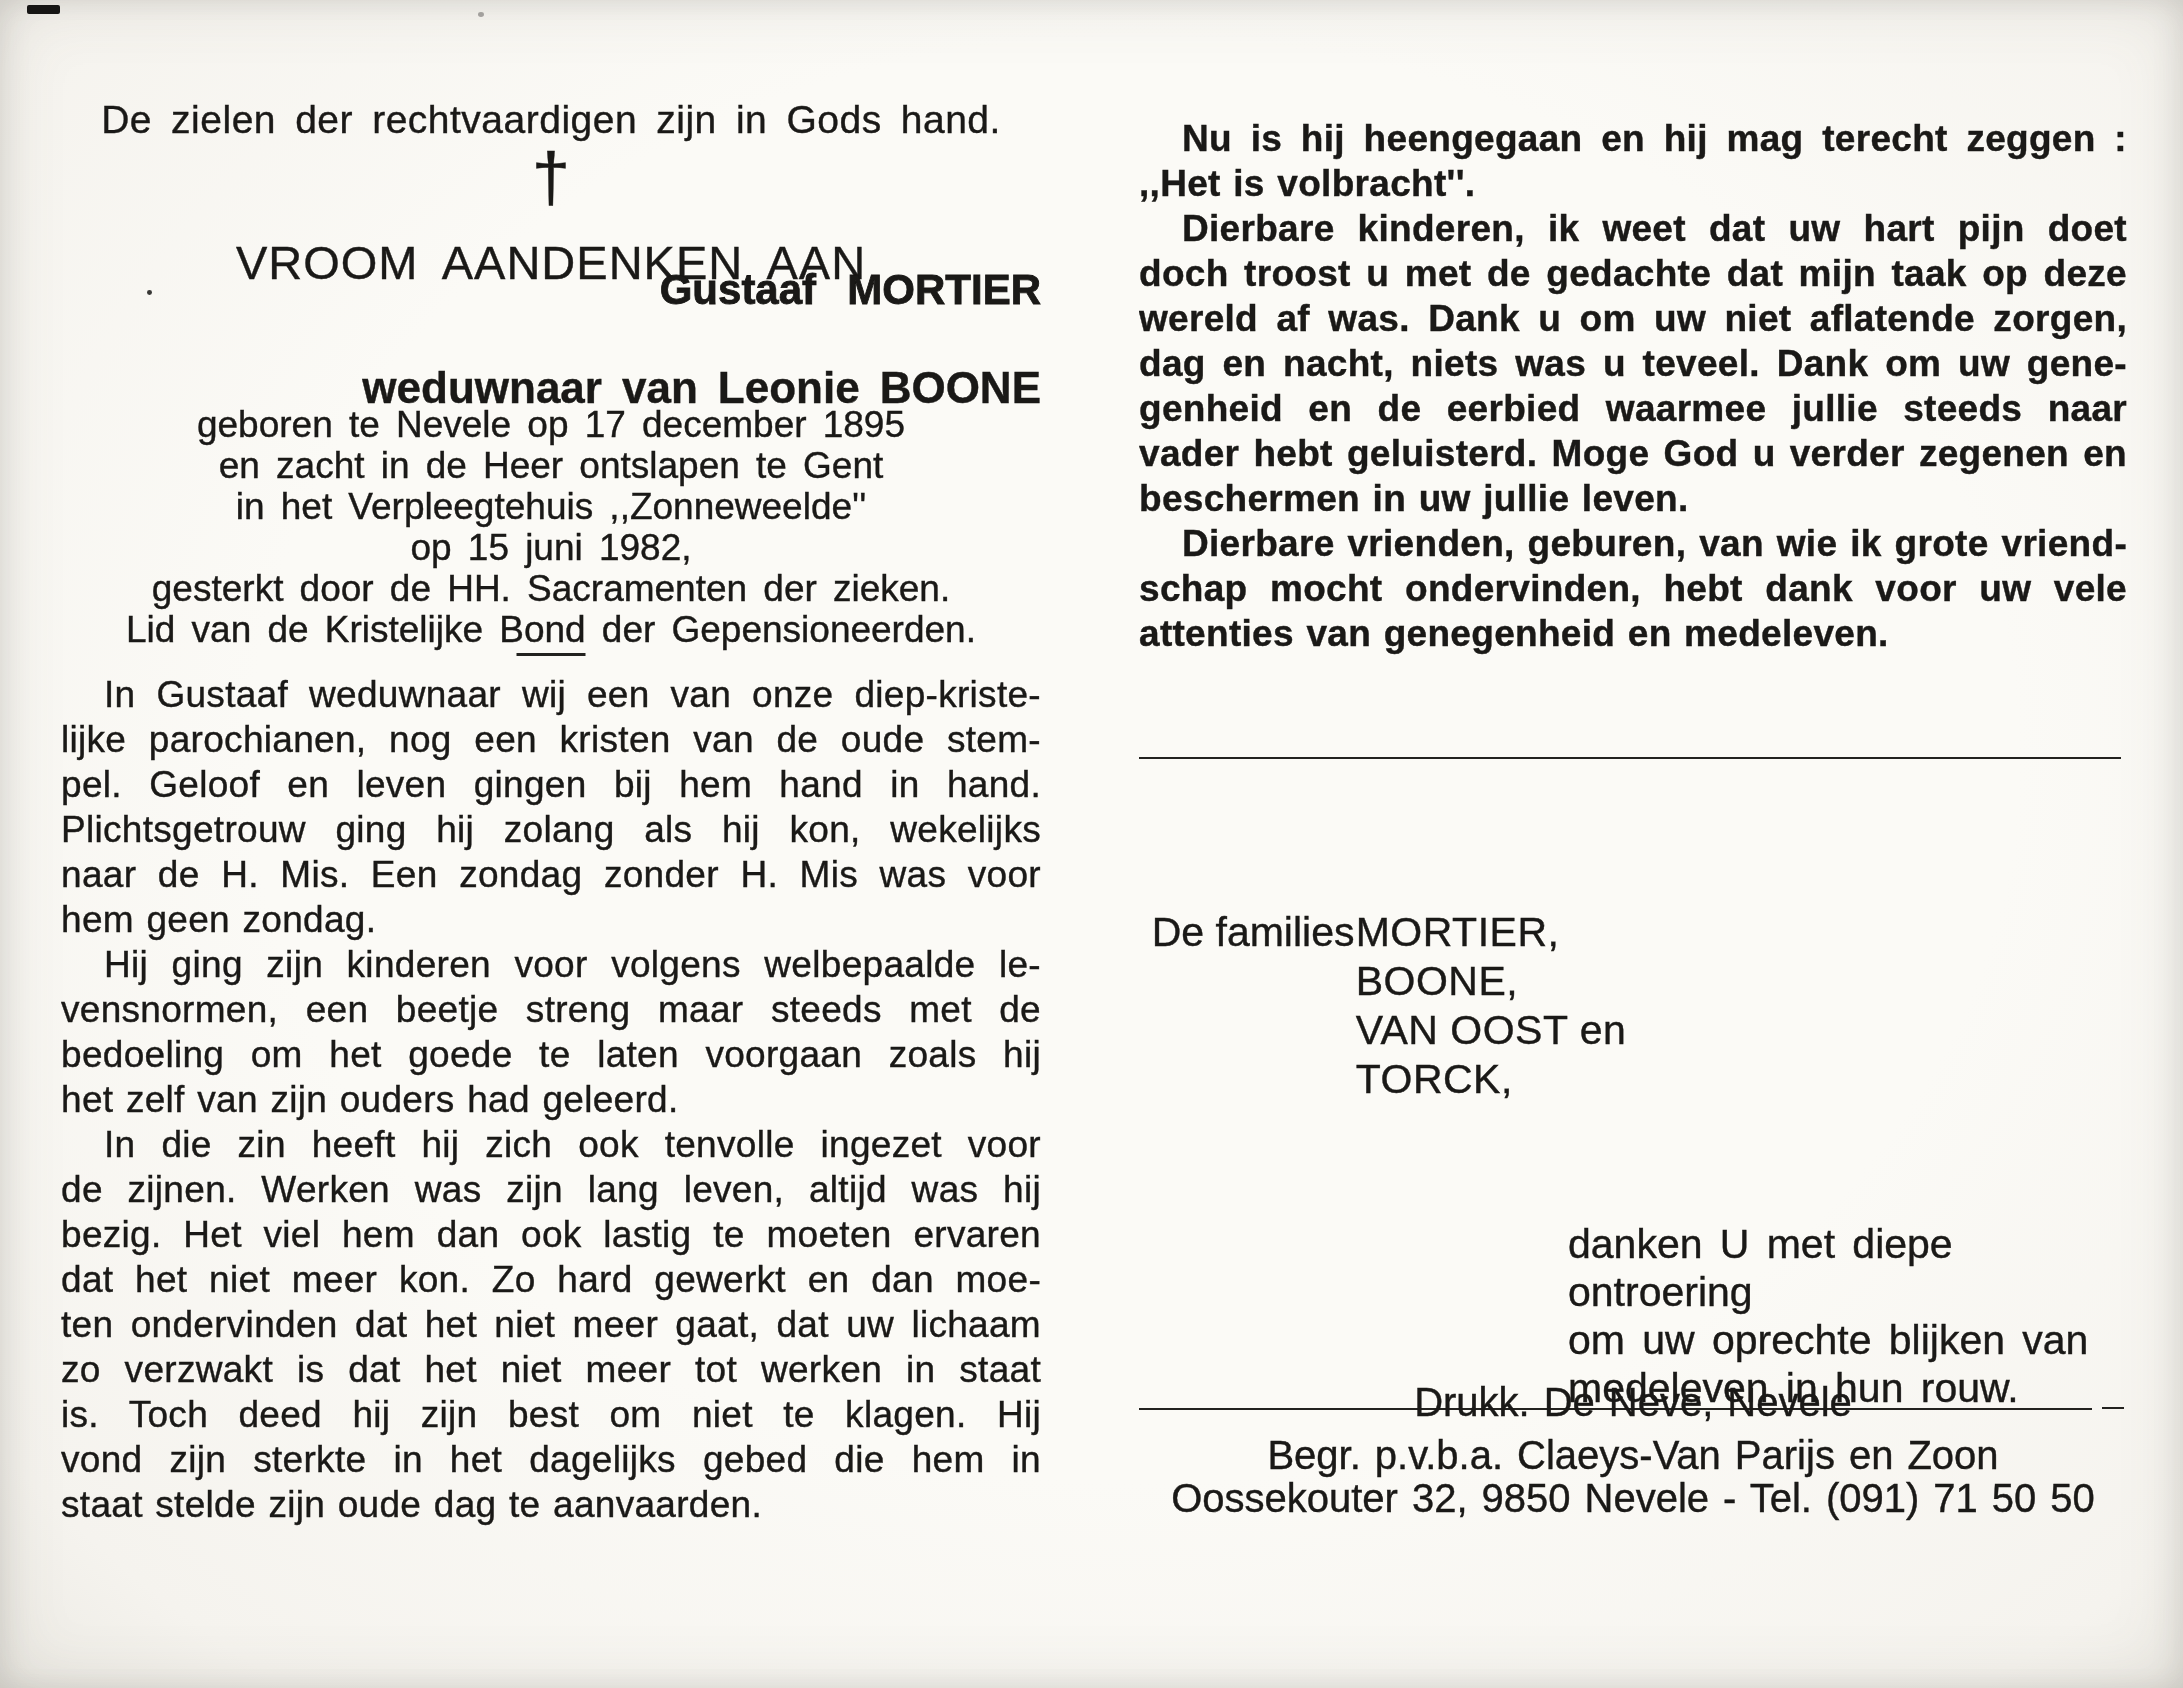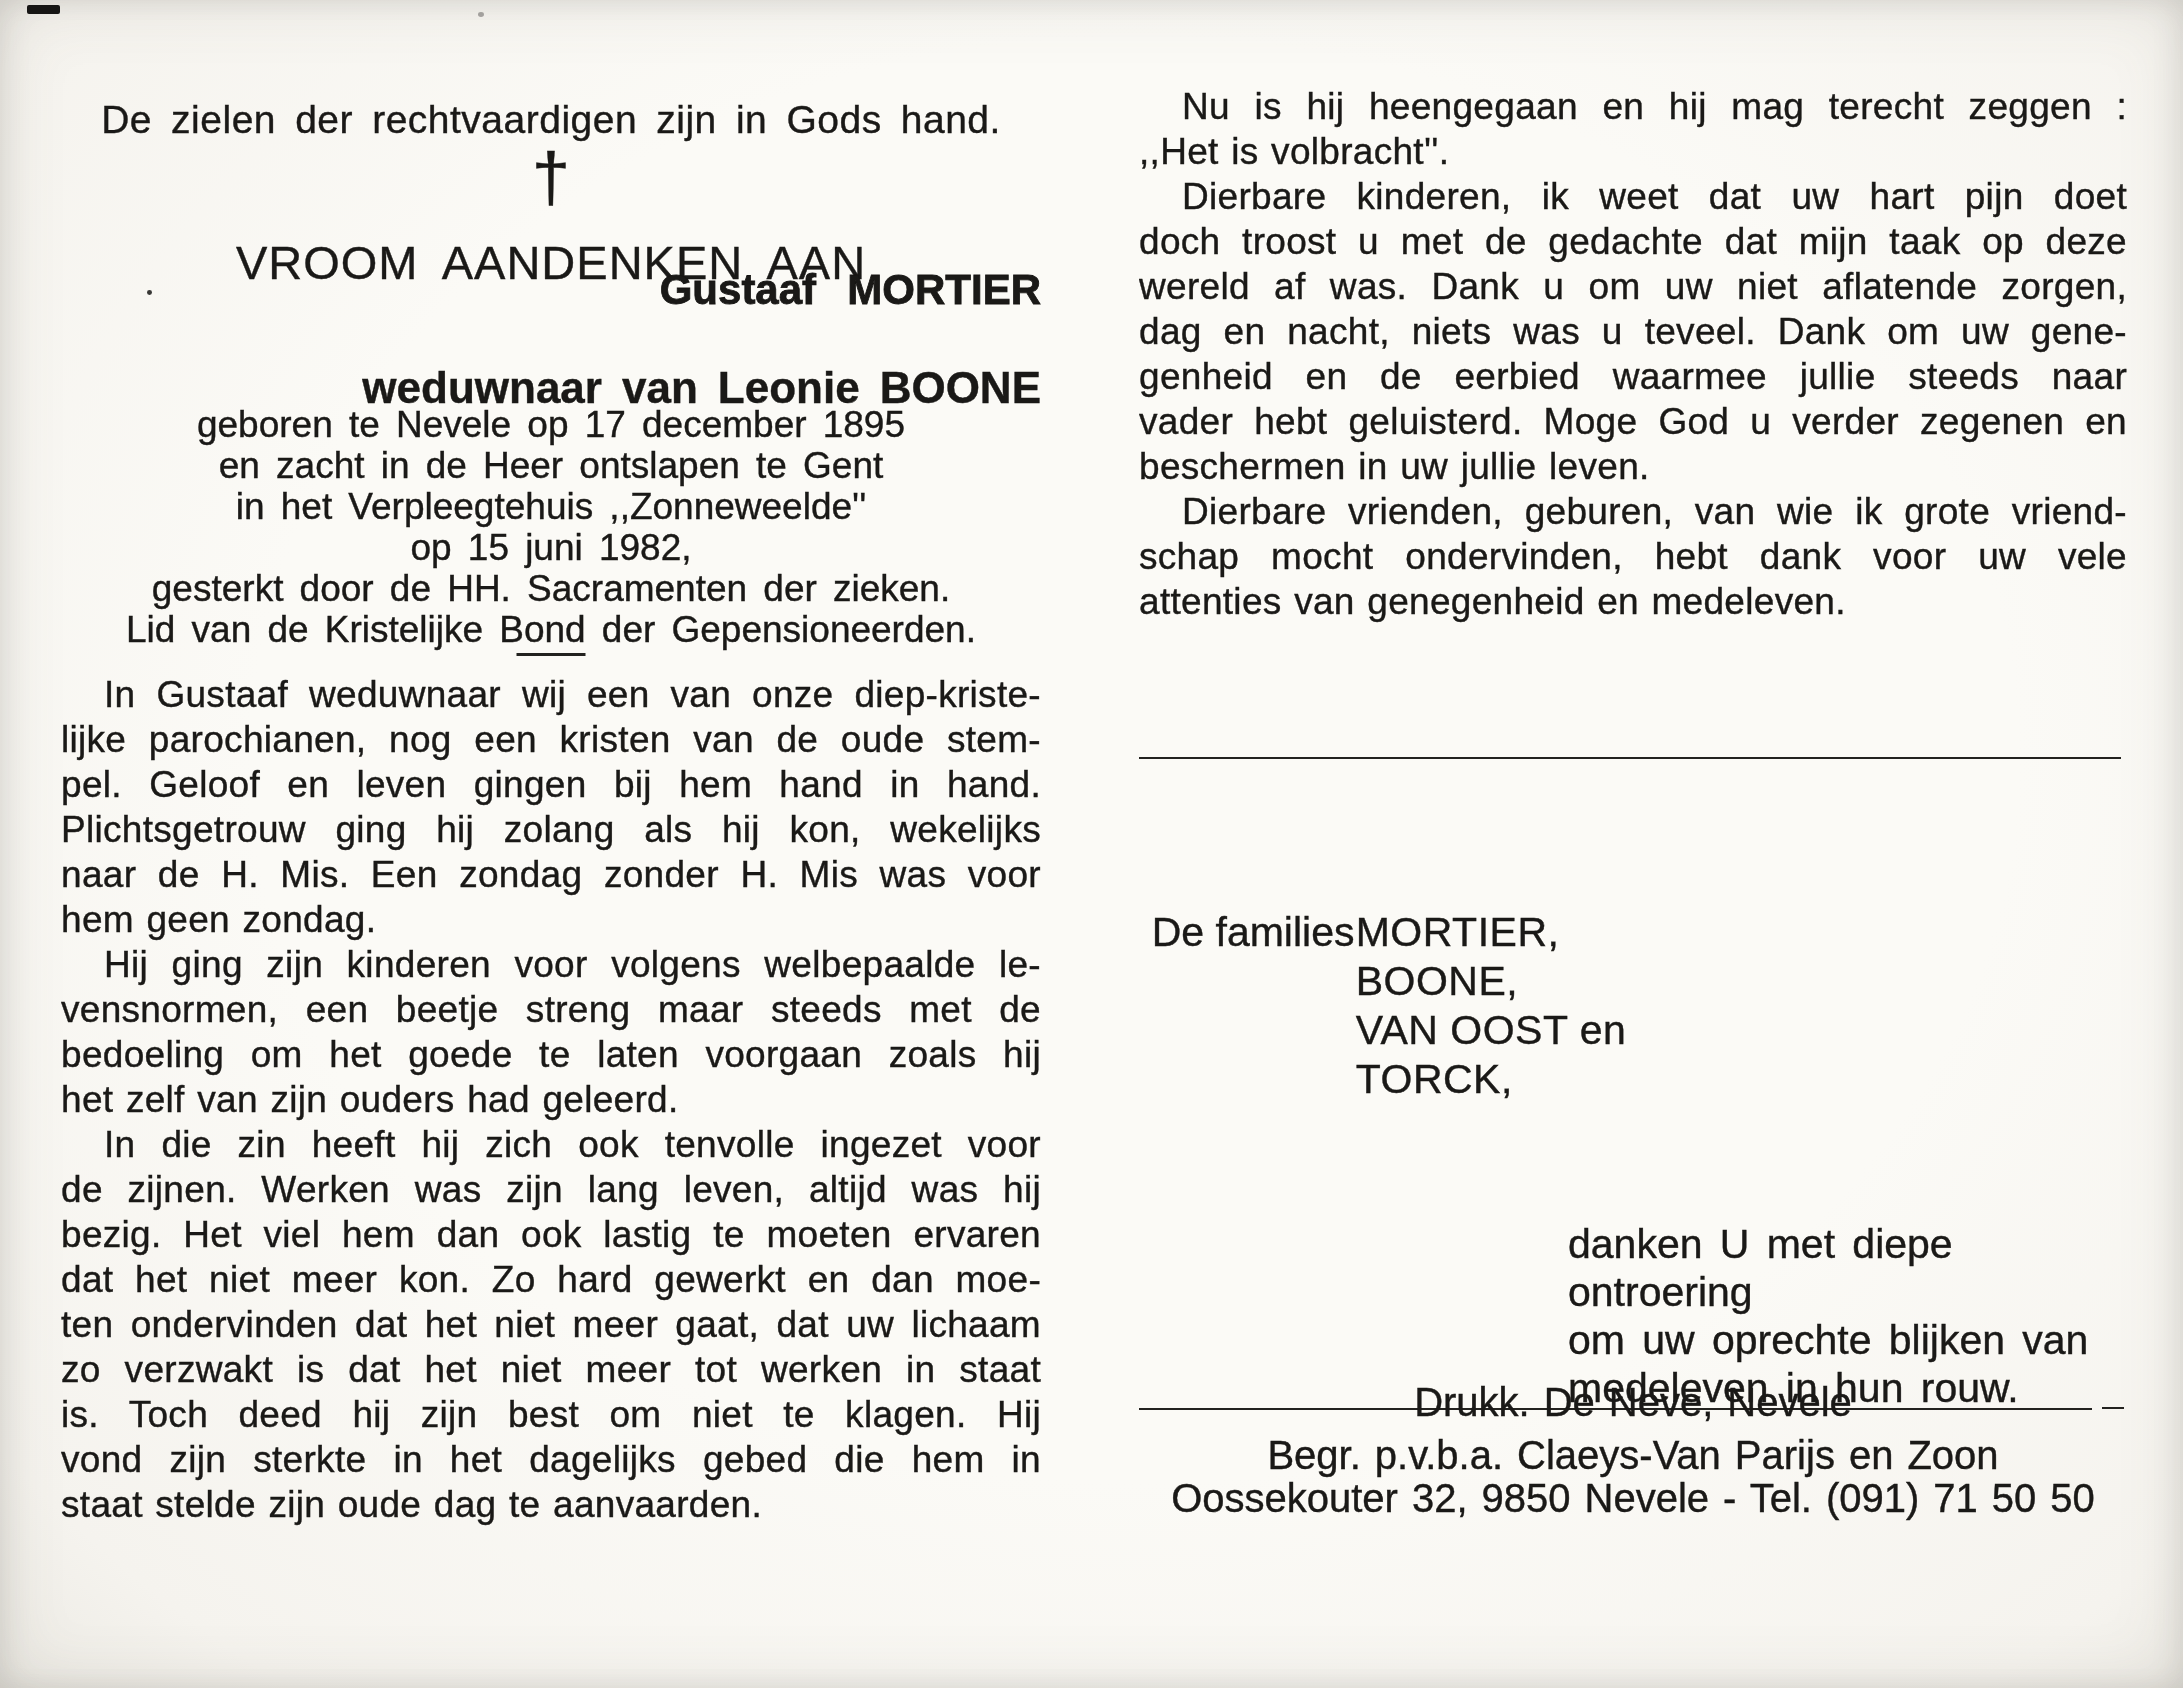--- a/index.html
+++ b/index.html
@@ -56,21 +56,21 @@
   .body .para { margin: 0; }
   .body .line {
     font-size: 37px; line-height: 45px;
     text-align: justify; text-align-last: justify;
     word-spacing: 2px; letter-spacing: 0.3px;
     height: 45px; overflow: hidden;
   }
   .body .line.last { text-align-last: left; }
   .body .para .line.first { text-indent: 43px; }
   #left-body  { top: 672px; }
-  #right-body { top: 84px; }
+  #right-body { top: 116px; font-weight: bold; }
 
   
   .divider { border-top: 3.9px solid #23221f; }
   #left-divider {
     top: 653px; left: 50%; width: 69px;
     transform: translateX(-50%);
   }
   #right-divider-1 { top: 757px; width: 982px; border-top-width: 2.9px; }
   #right-divider-2 { top: 1408px; width: 953px; border-top-width: 2.9px; }
   #right-divider-2 .dash {

